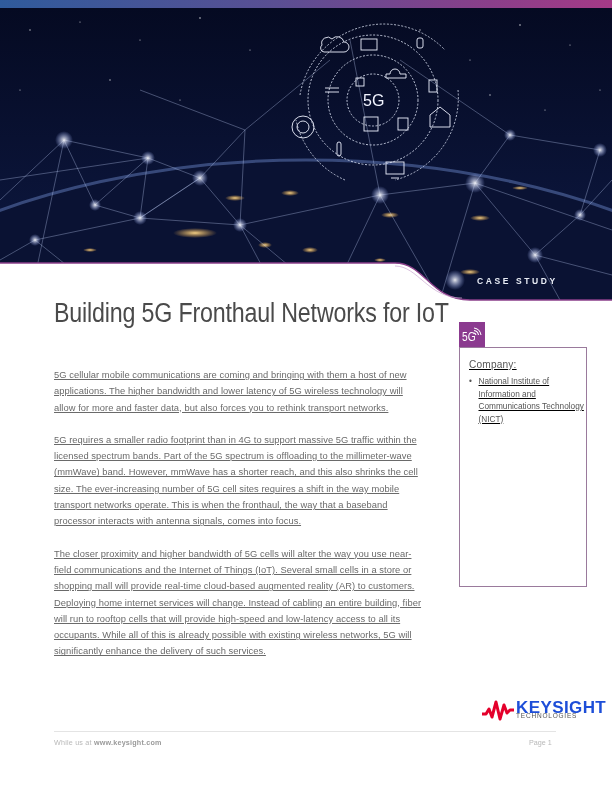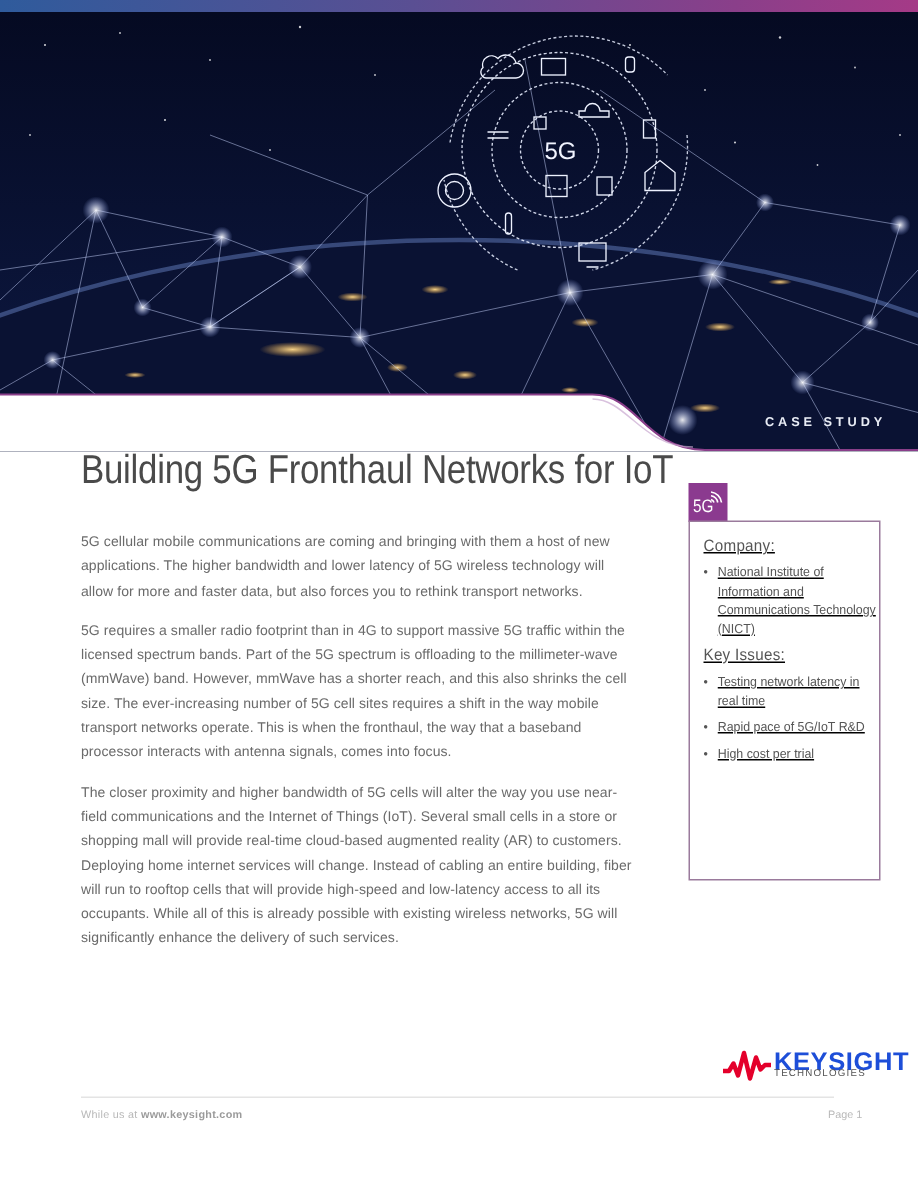--- a/index.html
+++ b/index.html
@@ -1,38 +1,38 @@
 <!DOCTYPE html>
 <html><head>
 <meta charset="utf-8">
 <style>
   html, body { margin: 0; padding: 0; }
   body { width: 612px; height: 792px; background: #ffffff; position: relative; overflow: hidden; font-family: "Liberation Sans", sans-serif; }
   .topbar { position: absolute; left: 0; top: 0; width: 612px; height: 8px; background: linear-gradient(90deg, #2f5b9c 0%, #5a4f93 45%, #8a3f8a 80%, #a53a87 100%); }
   .hero { position: absolute; left: 0; top: 8px; width: 612px; height: 293px; overflow: hidden; }
   .hero svg { display: block; }
-  .case-study { position: absolute; left: 510px; top: 276px; color: #e8ecf5; font-size: 8.5px; letter-spacing: 2.6px; font-weight: bold; text-align: right; }
+  .case-study { position: absolute; left: 477px; top: 276px; color: #e8ecf5; font-size: 8.5px; letter-spacing: 2.6px; font-weight: bold; text-align: right; }
   .title { position: absolute; left: 54px; top: 298px; font-size: 27px; color: #4a4a4a; white-space: nowrap; transform-origin: 0 0; transform: scaleX(0.86); letter-spacing: -0.2px; }
   .body-col { position: absolute; left: 54px; top: 351px; width: 372px; }
-  .body-col p { margin: 2px 0 10px 0; font-size: 9.35px; line-height: 16.3px; color: #6a6a6a; letter-spacing: 0.05px; }
+  .body-col p { margin: 16px 0 10px 0; font-size: 9.35px; line-height: 16.3px; color: #6a6a6a; letter-spacing: 0.05px; text-decoration: underline; }
   .badge { position: absolute; left: 459px; top: 322px; width: 26px; height: 26px; background: #8b3a8f; color: #fff; }
   .badge-text { position: absolute; left: 3px; top: 8px; font-size: 12px; transform: scaleX(0.85); transform-origin: 0 0; }
   .badge svg { position: absolute; left: 13px; top: 3px; }
   .sidebox { position: absolute; left: 459px; top: 347px; width: 128px; height: 240px; border: 1px solid #9a7a9c; box-sizing: border-box; padding: 10px 6px 0 9px; text-decoration: underline; }
   .sb-head { font-size: 11px; color: #555; margin: 0 0 5px 0; transform: scaleX(0.92); transform-origin: 0 0; white-space: nowrap; letter-spacing: 0.2px; }
   .sb-list { margin: 0 17px 6px 0; padding: 0; list-style: none; }
   .sb-list li { position: relative; padding-left: 10px; font-size: 8.7px; line-height: 12.5px; color: #555; margin-bottom: 5px; transform: scaleX(0.95); transform-origin: 0 0; width: 112px; }
   .sb-list li::before { content: "\2022"; position: absolute; left: 0; top: 0; color: #555; }
   .logo { position: absolute; left: 482px; top: 698px; width: 100px; height: 24px; }
   .logo-word { position: absolute; left: 34px; top: 0; font-size: 17px; font-weight: bold; color: #1d4ed8; letter-spacing: 0.4px; }
   .logo-sub { position: absolute; left: 34px; top: 14px; font-size: 6.5px; color: #555; letter-spacing: 0.8px; }
   .footer-rule { position: absolute; left: 54px; top: 731px; width: 502px; height: 1px; background: #e4e4e4; }
   .footer-left { position: absolute; left: 54px; top: 738px; font-size: 7.2px; color: #b8b8b8; letter-spacing: 0.2px; }
   .footer-left b { color: #9a9a9a; }
-  .footer-right { position: absolute; left: 552px; top: 738px; font-size: 7.2px; color: #b8b8b8; }
+  .footer-right { position: absolute; left: 529px; top: 738px; font-size: 7.2px; color: #b8b8b8; }
 </style>
 </head>
 <body>
 
 <div class="topbar"></div>
 
 <div class="hero">
   <svg width="612" height="293" viewBox="0 8 612 293" xmlns="http://www.w3.org/2000/svg">
     <defs>
       <radialGradient id="earth" cx="50%" cy="120%" r="95%">
@@ -192,28 +192,20 @@
   </svg>
 </div>
 
 <div class="sidebox">
   <div>
     <div class="sb-head">Company:</div>
     <ul class="sb-list">
       <li>National Institute of Information and Communications Technology (NICT)</li>
     </ul>
   </div>
-  <div>
-    <div class="sb-head">Key Issues:</div>
-    <ul class="sb-list">
-      <li>Testing network latency in real time</li>
-      <li>Rapid pace of 5G/IoT R&amp;D</li>
-      <li>High cost per trial</li>
-    </ul>
-  </div>
 </div>
 
 <div class="logo">
   <svg width="32" height="22" viewBox="0 0 32 22" style="position:absolute;left:0;top:1px;">
     <path d="M0 15 L4 15 L7 10 L10 18 L14 3 L18 20 L22 6 L25 14 L28 11 L32 11" fill="none" stroke="#e4002b" stroke-width="3" stroke-linejoin="round" stroke-linecap="round"></path>
   </svg>
   <span class="logo-word">KEYSIGHT</span>
   <span class="logo-sub">TECHNOLOGIES</span>
 </div>
 

